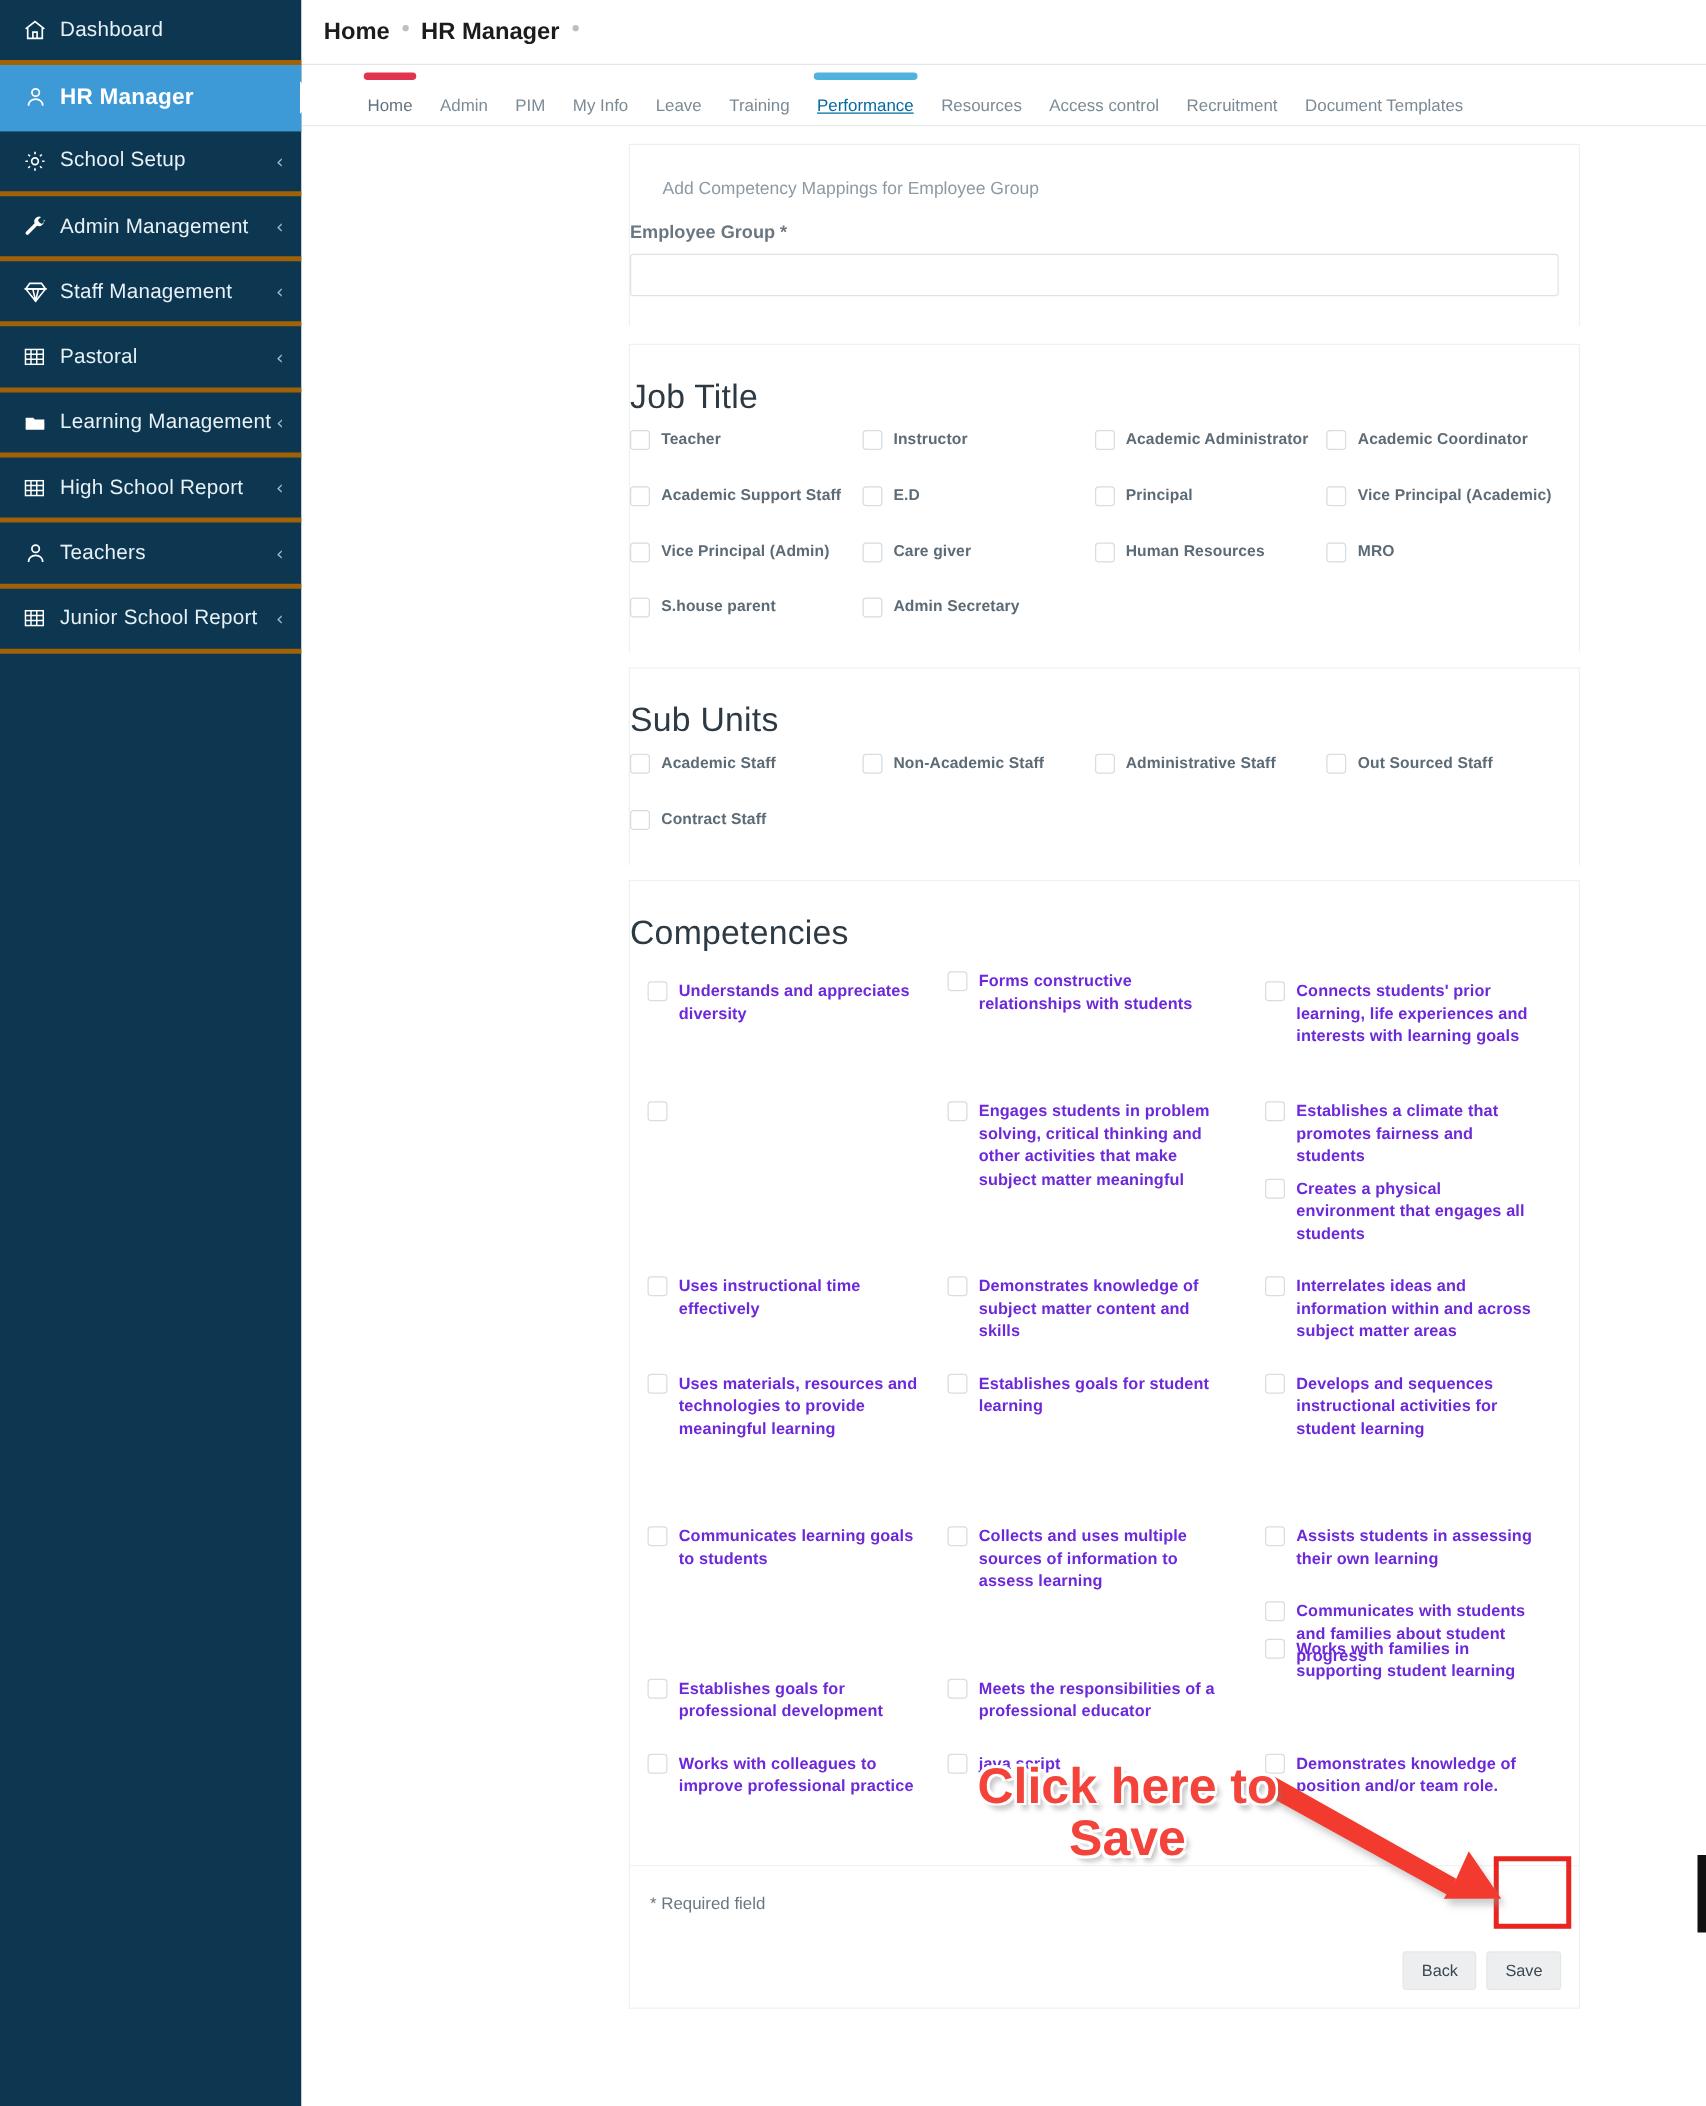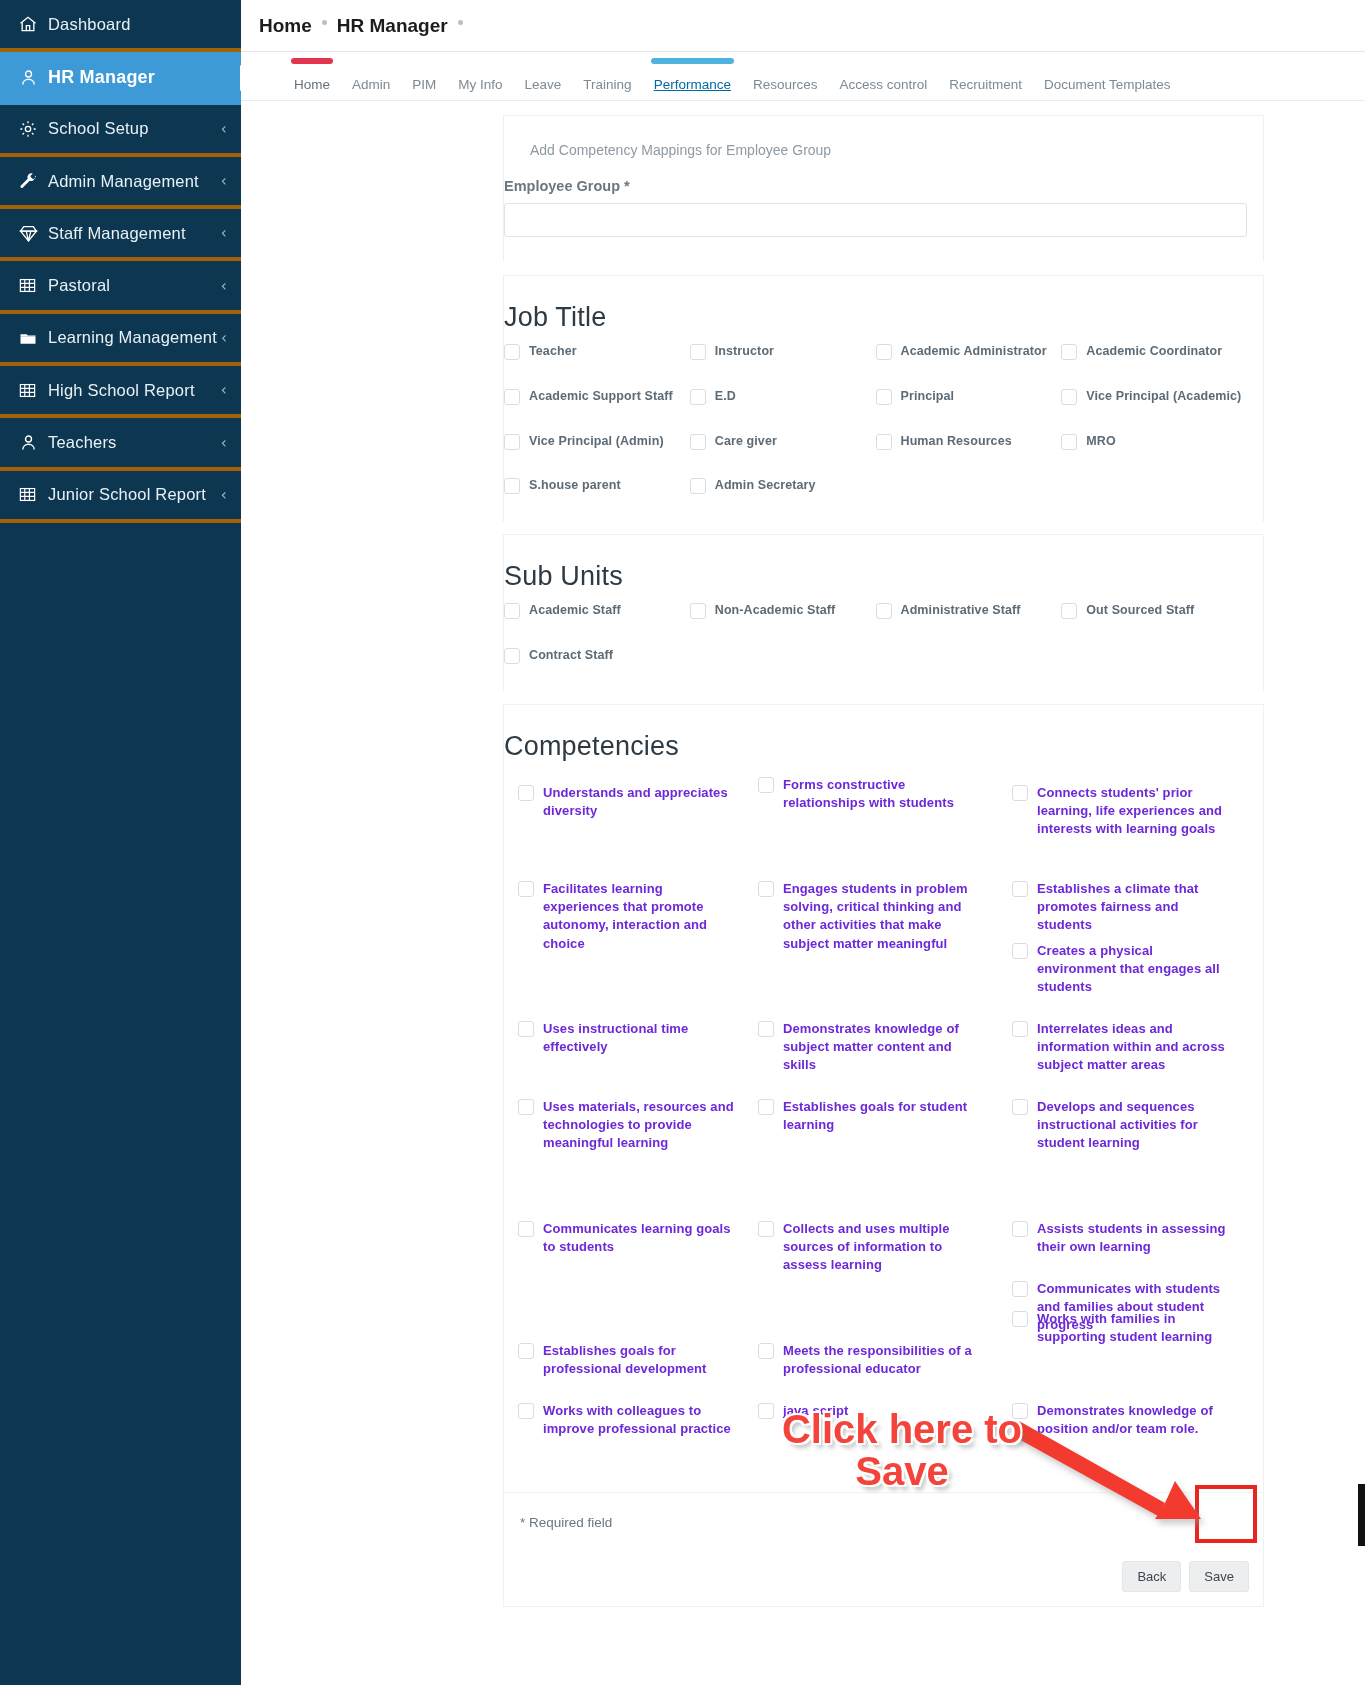--- a/index.html
+++ b/index.html
@@ -529,21 +529,20 @@
     <div class="panel" style="padding:26px 0 20px 0; margin-top:12px; overflow:hidden;">
       <div class="section-h">Competencies</div>
       <div class="comp-cols" id="compCols">
           <div class="comp-col" style="position: relative; height: 700px;">
             <div class="chk-item comp-cell" style="position: absolute; left: 14px; top: 12px;">
               <span class="cbox"></span>
               <span class="chk-lbl">Understands and appreciates diversity</span>
             </div>
             <div class="chk-item comp-cell" style="position: absolute; left: 14px; top: 108px;">
               <span class="cbox"></span>
-              <span class="chk-lbl">Facilitates learning experiences that promote autonomy, interaction and choice</span>
             </div>
             <div class="chk-item comp-cell" style="position: absolute; left: 14px; top: 248px;">
               <span class="cbox"></span>
               <span class="chk-lbl">Uses instructional time effectively</span>
             </div>
             <div class="chk-item comp-cell" style="position: absolute; left: 14px; top: 326px;">
               <span class="cbox"></span>
               <span class="chk-lbl">Uses materials, resources and technologies to provide meaningful learning</span>
             </div>
             <div class="chk-item comp-cell" style="position: absolute; left: 14px; top: 448px;">

